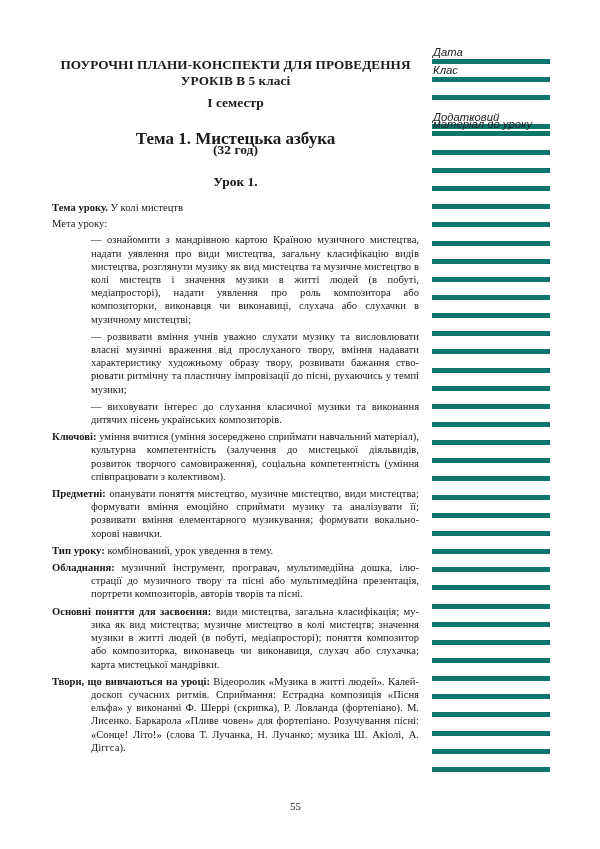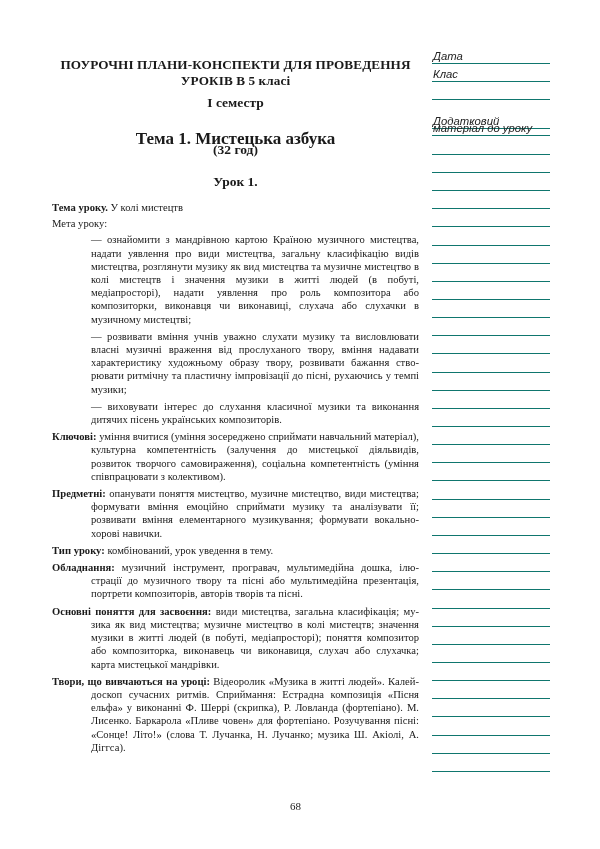--- a/index.html
+++ b/index.html
@@ -15,21 +15,21 @@
   .body { position: absolute; left: 52px; top: 201px; width: 367px;
           font-size: 10.6px; line-height: 13.2px; text-align: justify; }
   .body p { margin: 0; }
   .line { margin-bottom: 3px !important; font-family: Liberation Serif, serif; }
   .bullet { padding-left: 39px; margin-bottom: 4px !important; hyphens: manual; }
   .hang { padding-left: 39px; text-indent: -39px; margin-bottom: 4px !important; }
   .b { font-weight: bold; }
 
   .sidebar { position: absolute; left: 432px; top: 0; width: 118px; }
   .sline { position: absolute; left: 0; width: 118px; height: 18px;
-           border-bottom: 1px solid #0f766e; box-sizing: border-box; }
+           border-bottom: 5px solid #0f766e; box-sizing: border-box; }
   .slabel { position: absolute; left: 1px; bottom: 1px; font-family: "Liberation Sans", "DejaVu Sans", sans-serif;
             font-style: italic; font-size: 11.3px; color: #222; white-space: nowrap; }
 
   .pagenum { position: absolute; left: 290px; top: 800px; font-size: 11px; }
 </style>
 </head>
 <body>
 
 <div class="title t1">
   <div>ПОУРОЧНІ ПЛАНИ-КОНСПЕКТИ ДЛЯ ПРОВЕДЕННЯ</div>
@@ -98,13 +98,13 @@
     <div class="sline" style="top: 626.8px;"></div>
     <div class="sline" style="top: 644.9px;"></div>
     <div class="sline" style="top: 663.1px;"></div>
     <div class="sline" style="top: 681.3px;"></div>
     <div class="sline" style="top: 699.4px;"></div>
     <div class="sline" style="top: 717.5px;"></div>
     <div class="sline" style="top: 735.7px;"></div>
     <div class="sline" style="top: 753.8px;"></div>
   </div>
 
-<div class="pagenum">68</div>
+<div class="pagenum">55</div>
 
 </body></html>

